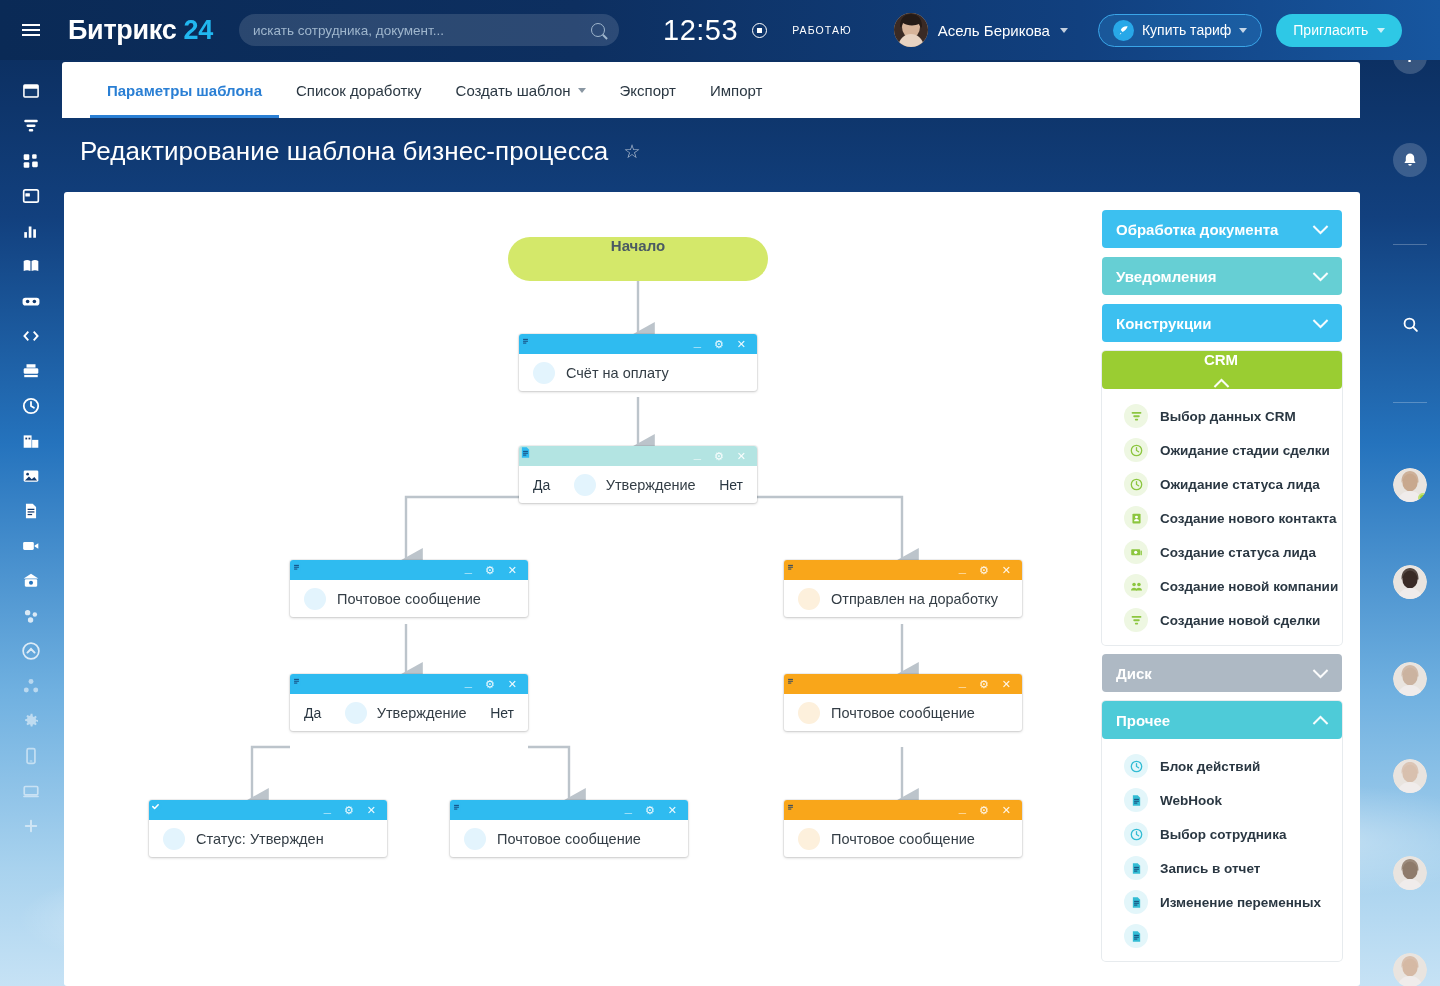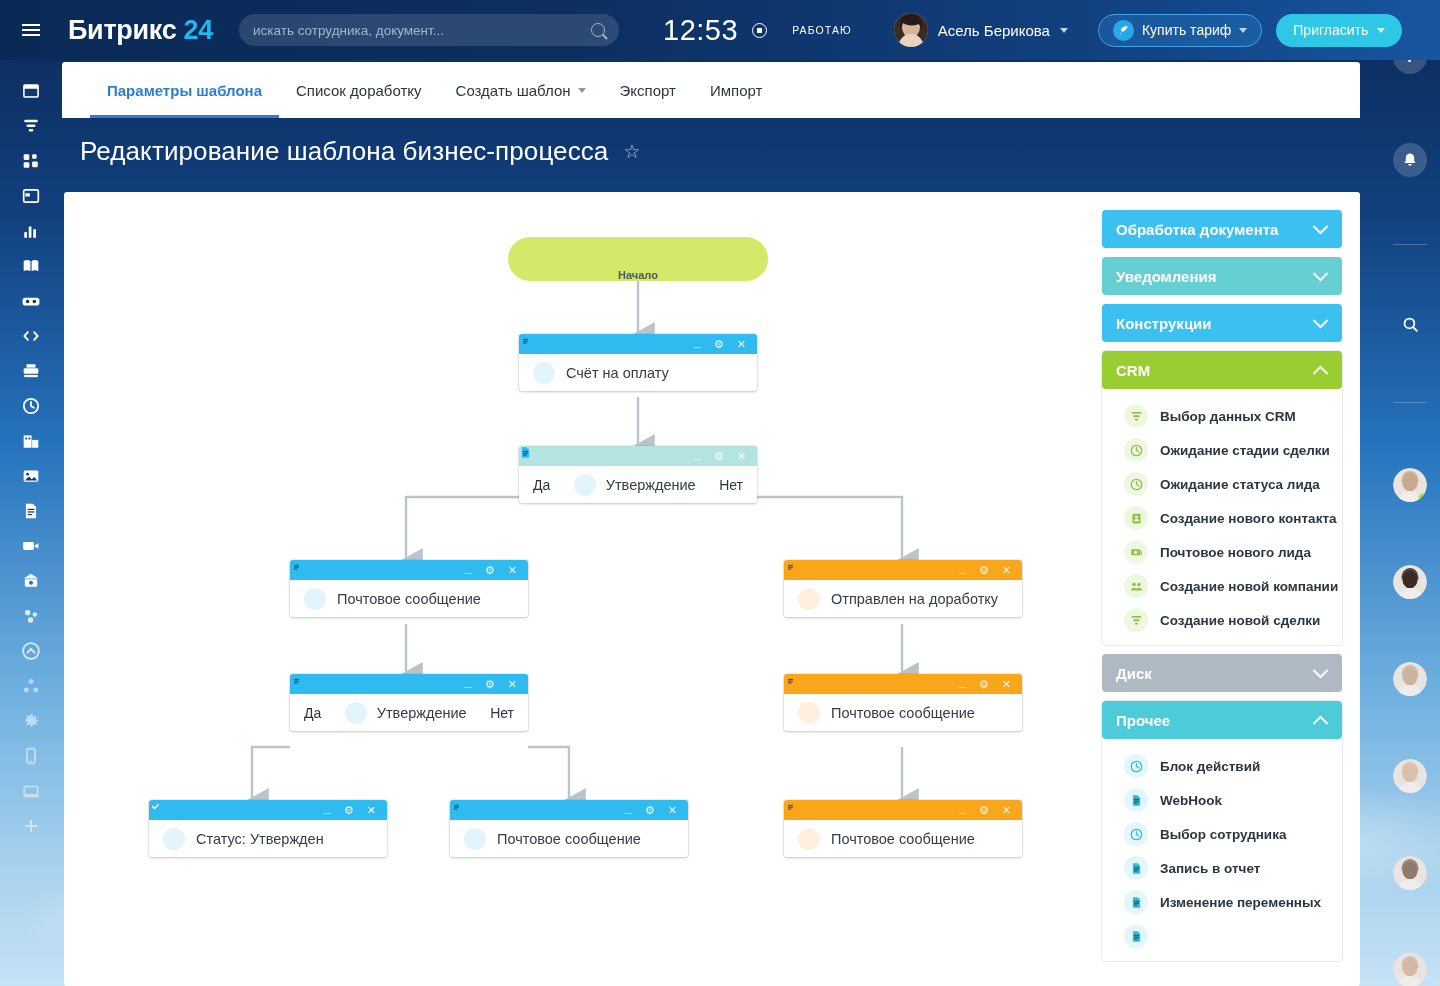--- a/index.html
+++ b/index.html
@@ -96,21 +96,21 @@
     position:absolute; left:64px; top:192px; width:1296px; height:794px;
     background:#fff; border-radius:3px; z-index:15; overflow:hidden;
   }
 
   
   .flow { position:absolute; left:0; top:0; width:1020px; height:794px; }
   .flow svg { position:absolute; left:0; top:0; }
 
   .startnode {
     position:absolute; width:260px; height:44px; border-radius:22px; background:#d4e86a;
-    display:flex;align-items:flex-end;justify-content:center; color:#4b5a63;font-size:11px;font-weight:700;
+    display:flex;align-items:flex-start;justify-content:center; color:#4b5a63;font-size:15px;font-weight:700;
     cursor:pointer;
   }
   .node {
     position:absolute; background:#fff; border-radius:3px;
     box-shadow:0 1px 3px rgba(0,0,0,.18), 0 0 0 1px rgba(0,0,0,.05);
     cursor:pointer; overflow:hidden;
   }
   .node .bar { height:20px; display:flex;align-items:center;justify-content:flex-end;gap:13px;padding-right:11px; }
   .node .bar .b { color:rgba(255,255,255,.92); font-size:11px; line-height:1; cursor:pointer; display:flex; align-items:center;}
   .node .bar .b.min { font-size:13px; font-weight:700; margin-bottom:5px;}
@@ -586,21 +586,21 @@
             <span class="chev"></span>
           </div>
         </div>
         <div class="acc">
           <div class="acc-head" style="background: rgb(60, 192, 240);">
             <span>Конструкции</span>
             <span class="chev"></span>
           </div>
         </div>
         <div class="acc open">
-          <div class="acc-head open" style="background: rgb(154, 205, 50);">
+          <div class="acc-head open" style="background: rgb(154, 205, 50); flex-direction: column;">
             <span>CRM</span>
             <span class="chev"></span>
           </div>
           <div class="acc-body">
             <div class="acc-item">
               <div class="aicon" style="background: rgb(238, 247, 226);">
                 <svg width="13" height="13" viewBox="0 0 16 16" fill="#8cc63f">
                   <rect x="2" y="2.5" width="12" height="2.2" rx="1"></rect>
                   <rect x="4" y="6.6" width="8" height="2.2" rx="1"></rect>
                   <rect x="6" y="10.7" width="4" height="2.2" rx="1"></rect>
@@ -637,21 +637,21 @@
               <div class="label">Создание нового контакта</div>
             </div>
             <div class="acc-item">
               <div class="aicon" style="background: rgb(238, 247, 226);">
                 <svg width="13" height="13" viewBox="0 0 16 16" fill="#8cc63f">
                   <rect x="1.5" y="4" width="11" height="7.5" rx="1"></rect>
                   <circle cx="7" cy="7.8" r="2" fill="#fff"></circle>
                   <rect x="13" y="5.5" width="1.6" height="6" rx=".8"></rect>
                 </svg>
               </div>
-              <div class="label">Почтовое нового лида</div>
+              <div class="label">Создание статуса лида</div>
             </div>
             <div class="acc-item">
               <div class="aicon" style="background: rgb(238, 247, 226);">
                 <svg width="13" height="13" viewBox="0 0 16 16" fill="#8cc63f">
                   <circle cx="5" cy="5.5" r="2.2"></circle>
                   <circle cx="11" cy="5.5" r="2.2"></circle>
                   <path d="M1.2 13c0-2.3 1.7-3.6 3.8-3.6S8.8 10.7 8.8 13z"></path>
                   <path d="M7.2 13c0-2.3 1.7-3.6 3.8-3.6S14.8 10.7 14.8 13z"></path>
                 </svg>
               </div>

